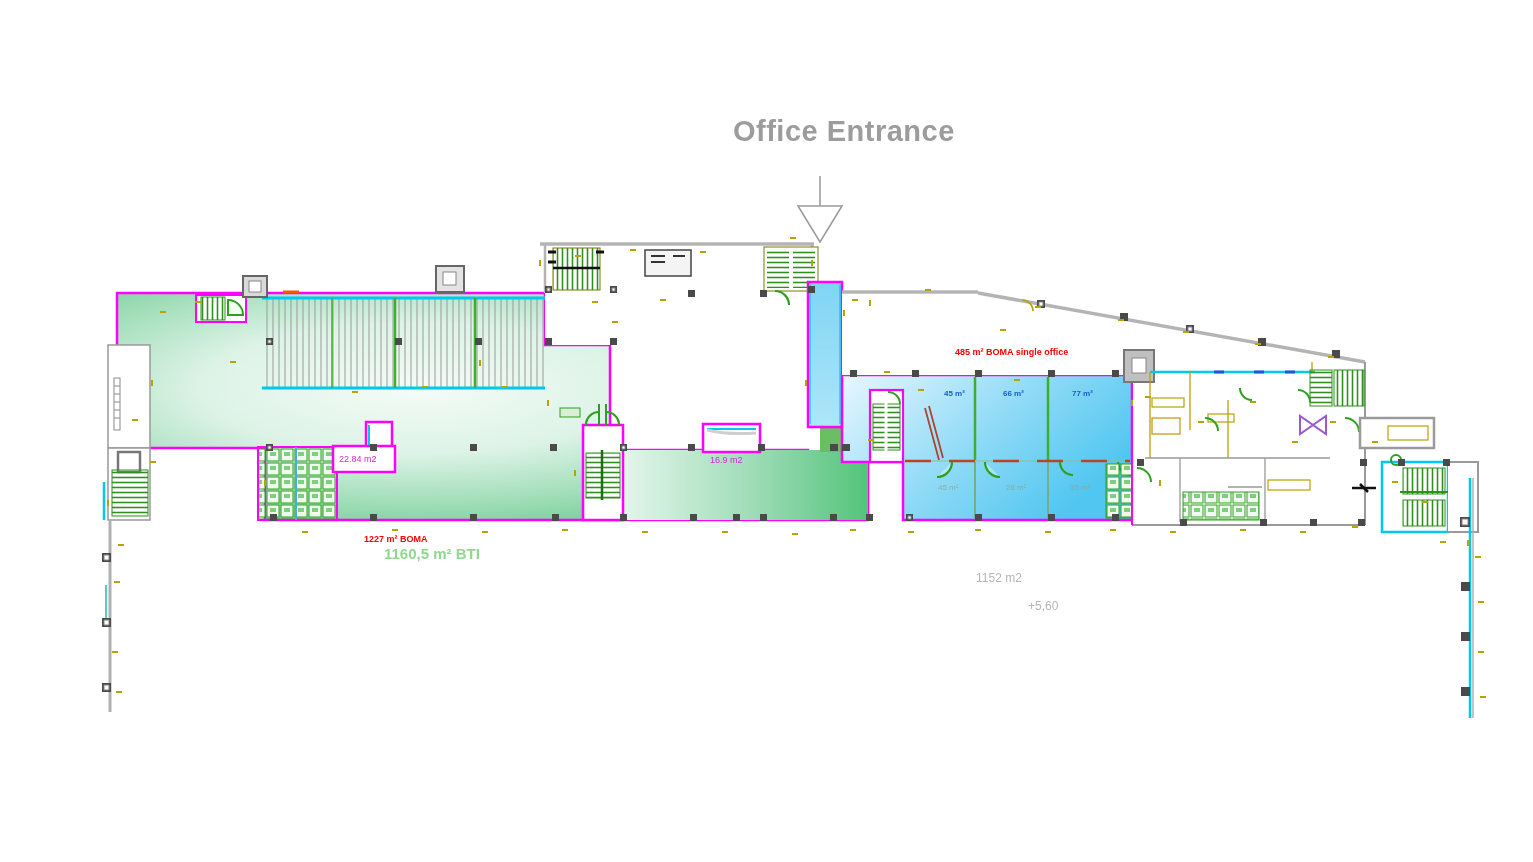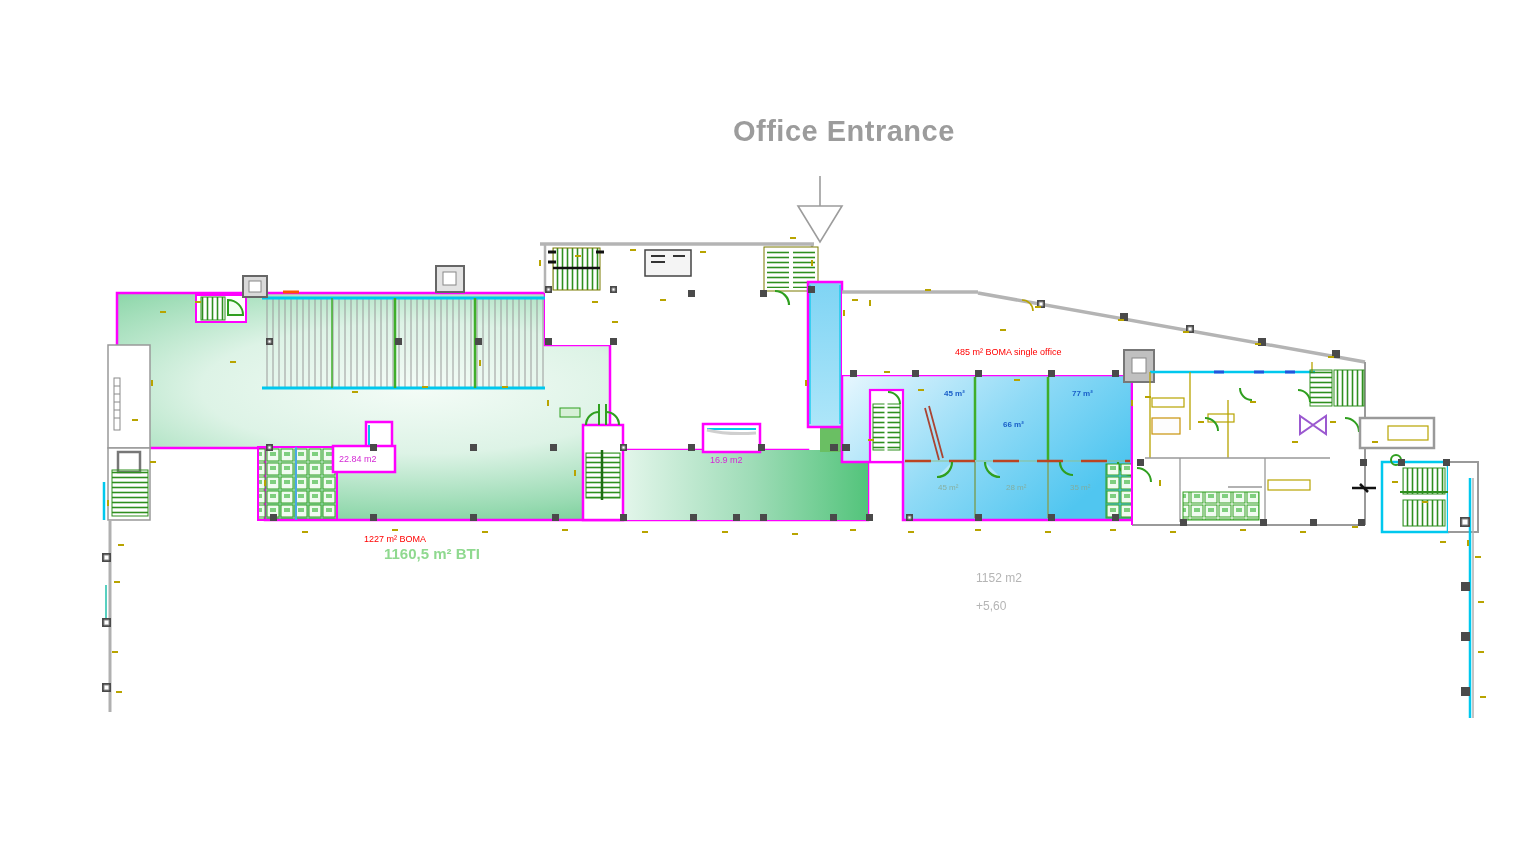--- a/index.html
+++ b/index.html
@@ -1,21 +1,21 @@
 <!DOCTYPE html>
 <html><head>
 <meta charset="utf-8">
 <style>
   html,body{margin:0;padding:0;background:#ffffff;}
   #stage{position:relative;width:1533px;height:862px;background:#ffffff;overflow:hidden;
          font-family:"Liberation Sans",sans-serif;}
   svg{position:absolute;left:0;top:0;}
   .lbl{position:absolute;white-space:nowrap;line-height:1.1;}
   .title{font-size:29px;font-weight:bold;color:#9c9c9c;letter-spacing:.5px;}
-  .red{color:#ff0000;font-weight:normal;font-size:9px;}
+  .red{color:#ff0000;font-weight:bold;font-size:9px;}
   .bti{color:#8fd98f;font-weight:bold;font-size:15px;}
   .mag{color:#d428d4;font-size:9px;text-align:center;}
   .blu{color:#1a5fc8;font-weight:bold;font-size:8px;}
   .fnt{color:#86a892;font-size:8px;opacity:.85;}
   .gry{color:#b5b5b5;font-size:12px;}
 </style>
 </head>
 <body>
 
 <div id="stage">
@@ -259,23 +259,23 @@
 
 <div class="lbl mag" style="left:710px;top:456px;">16.9 m2</div>
 
 <div class="lbl red" style="left:364px;top:535px;">1227 m² BOMA</div>
 
 <div class="lbl bti" style="left:384px;top:546px;">1160,5 m² BTI</div>
 
 <div class="lbl red" style="left:955px;top:348px;">485 m² BOMA single office</div>
 
 <div class="lbl blu" style="left:944px;top:390px;">45 m²</div>
-<div class="lbl blu" style="left:1003px;top:390px;margin-top:31px;">66 m²</div>
+<div class="lbl blu" style="left:1003px;top:390px;">66 m²</div>
 <div class="lbl blu" style="left:1072px;top:390px;">77 m²</div>
 
 <div class="lbl fnt" style="left:938px;top:484px;">45 m²</div>
 <div class="lbl fnt" style="left:1006px;top:484px;">28 m²</div>
 <div class="lbl fnt" style="left:1070px;top:484px;">35 m²</div>
 
 <div class="lbl gry" style="left:976px;top:572px;">1152 m2</div>
-<div class="lbl gry" style="left:976px;top:600px;">+5,60</div>
+<div class="lbl gry" style="left:1028px;top:600px;">+5,60</div>
 
 </div>
 
 </body></html>

